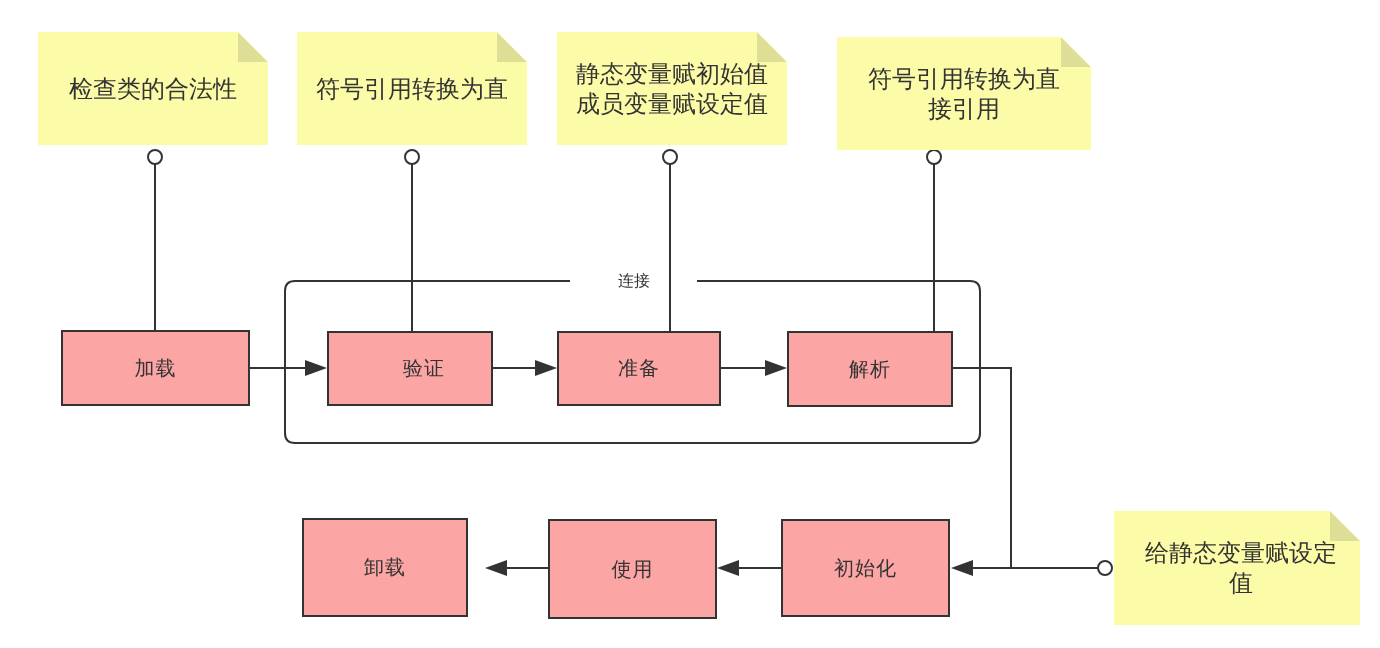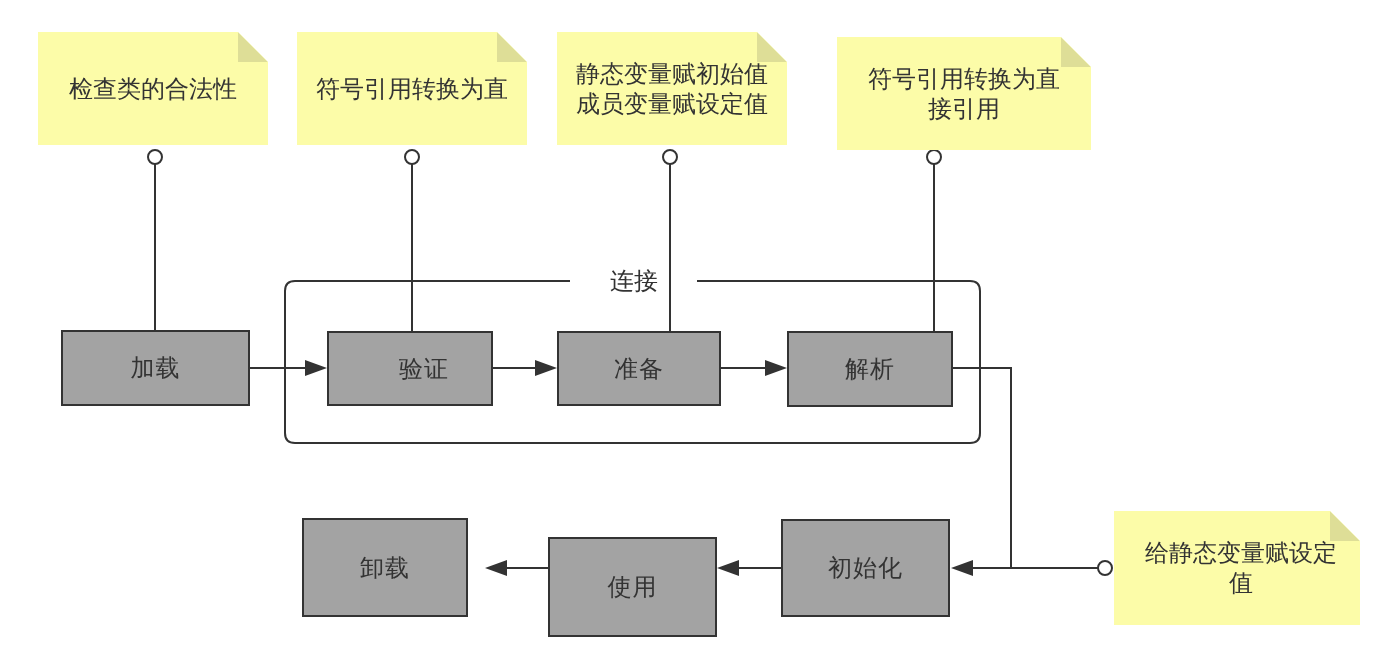--- a/index.html
+++ b/index.html
@@ -9,23 +9,23 @@
     background:#ffffff;
     font-family:"Liberation Sans", sans-serif;
     color:#333333;
     overflow:hidden;
   }
   .wires { position:absolute; left:0; top:0; width:1380px; height:648px; }
   .box {
     position:absolute;
     box-sizing:border-box;
     border:2px solid #333333;
-    background:#a3a3a3;
+    background:#fca5a5;
     display:flex; align-items:center; justify-content:center;
-    font-size:24px; color:#333333;
+    font-size:20px; color:#333333;
     letter-spacing:1px;
   }
   .note {
     position:absolute;
     box-sizing:border-box;
     background:#FCFCA8;
     clip-path:polygon(0 0, calc(100% - 30px) 0, 100% 30px, 100% 100%, 0 100%);
     display:flex; align-items:center; justify-content:center;
     text-align:center;
     font-size:24px; line-height:30px; color:#333333;
@@ -34,21 +34,21 @@
   .note .fold {
     position:absolute; top:0; right:0;
     width:30px; height:30px;
     background:#DEDE97;
     clip-path:polygon(0 0, 100% 100%, 0 100%);
   }
   .group-label {
     position:absolute;
     left:600px; top:267px; width:68px; height:28px;
     display:flex; align-items:center; justify-content:center;
-    font-size:24px; color:#333333; background:#ffffff00;
+    font-size:16px; color:#333333; background:#ffffff00;
   }
 </style>
 </head>
 <body>
 
 <div class="canvas">
 
   <svg class="wires" width="1380" height="648" viewBox="0 0 1380 648">
     <g fill="none" stroke="#333333" stroke-width="2">
 
@@ -137,21 +137,21 @@
   </div>
   <div class="box" style="left:557px; top:331px; width:164px; height:75px;">
     <span>准备</span>
   </div>
   <div class="box" style="left:787px; top:331px; width:166px; height:76px;">
     <span>解析</span>
   </div>
   <div class="box" style="left:781px; top:519px; width:169px; height:98px;">
     <span>初始化</span>
   </div>
-  <div class="box" style="left:548px; top:519px; width:169px; height:100px;margin-top:18px;">
+  <div class="box" style="left:548px; top:519px; width:169px; height:100px;">
     <span>使用</span>
   </div>
   <div class="box" style="left:302px; top:518px; width:166px; height:99px;">
     <span>卸载</span>
   </div>
 
   <div class="group-label">
     <span>连接</span>
   </div>
 

